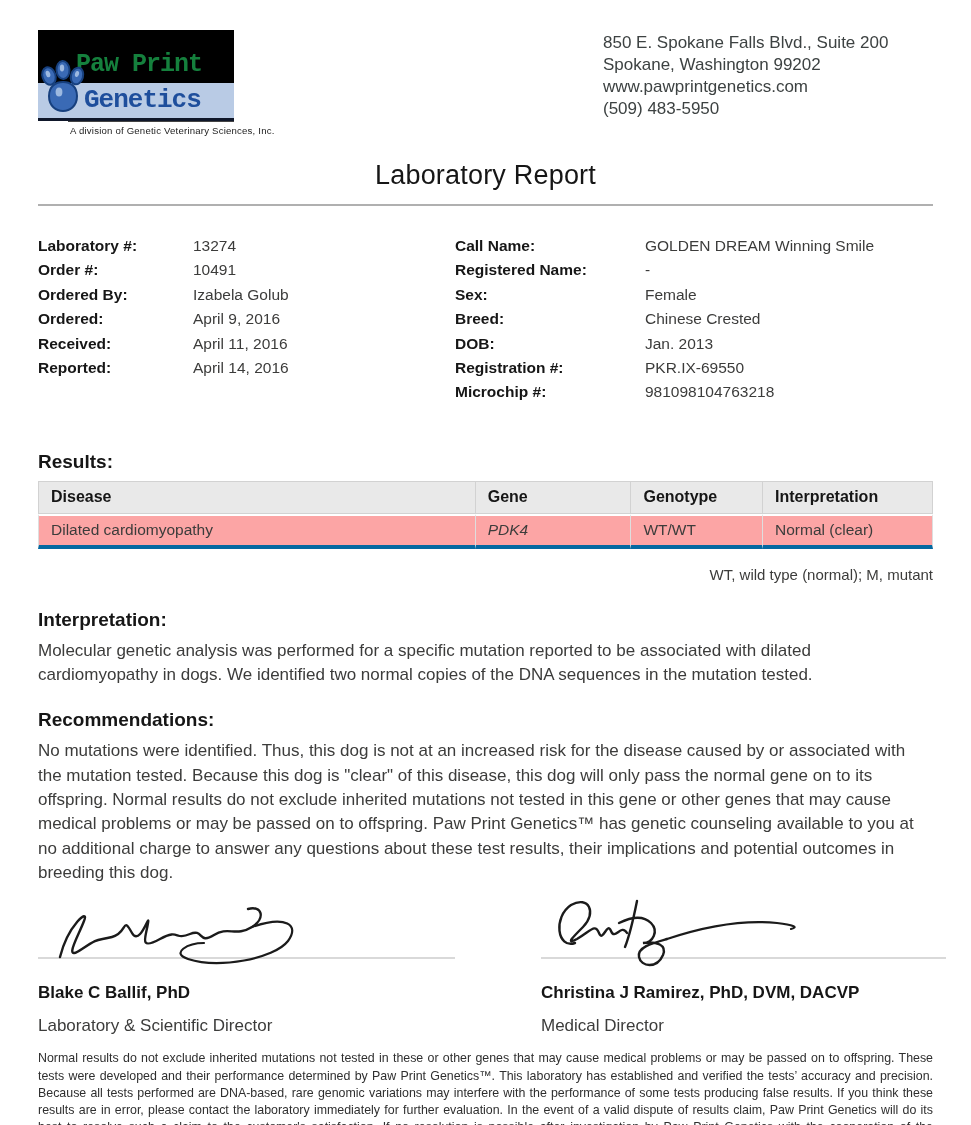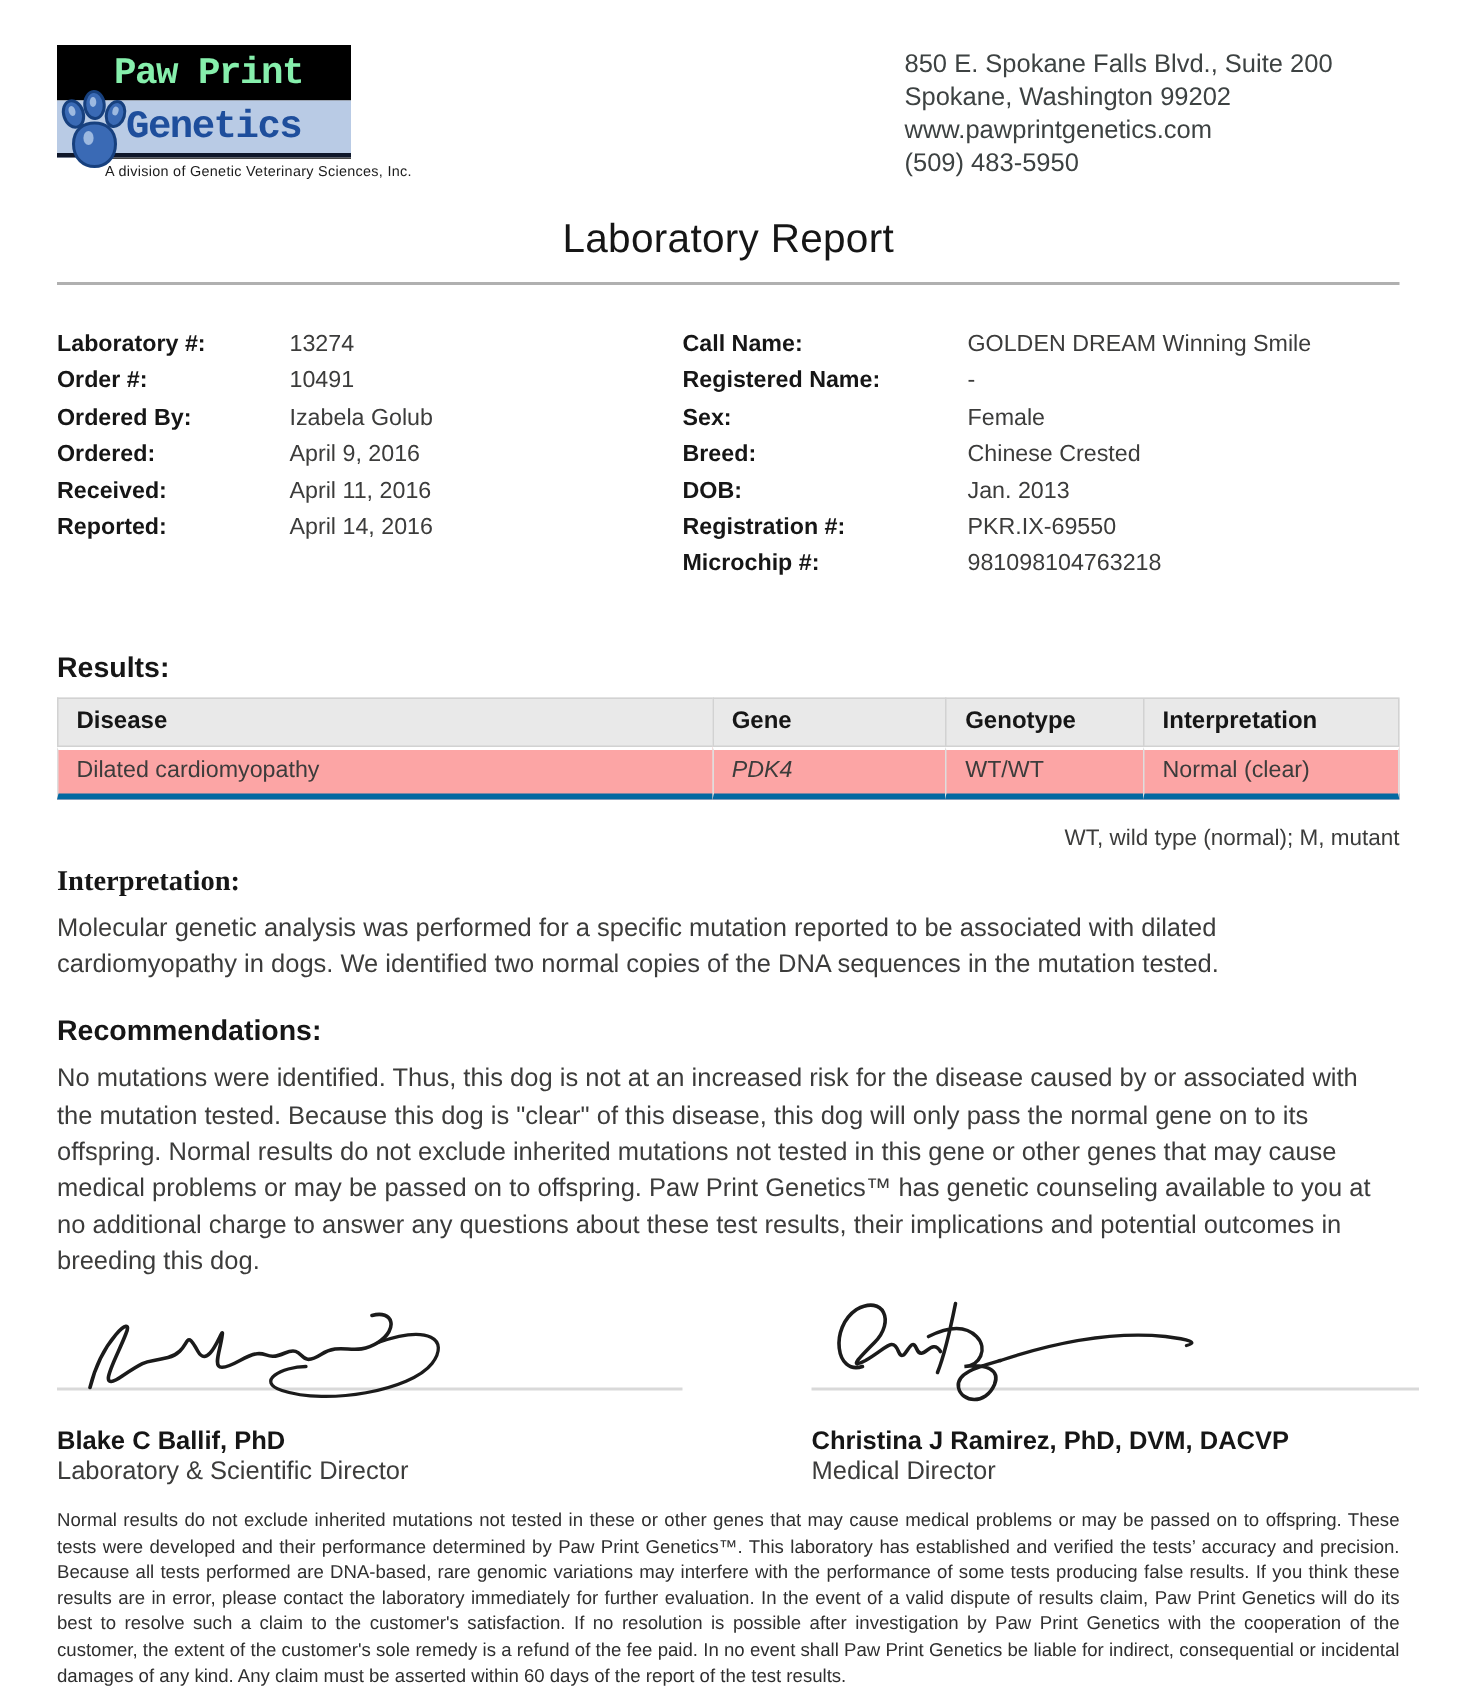--- a/index.html
+++ b/index.html
@@ -11,26 +11,26 @@
     color: #3c3c3b;
     overflow: hidden;
   }
   .page { padding: 30px 38px 0 38px; }
 
   
   .header { display: flex; align-items: flex-start; }
   .logo { width: 196px; position: relative; }
   .logo-top {
     background: #000000;
-    color: #86efac;
+    color: #15803d;
     font-family: "Liberation Mono", "DejaVu Sans Mono", monospace;
     font-weight: 700;
     font-size: 25px;
     text-align: center;
-    padding: 4px 0 4px 6px;
+    padding: 20px 0 4px 6px;
     letter-spacing: -1px;
   }
   .logo-mid {
     background: #b9cbe5;
     color: #1e4e9c;
     font-family: "Liberation Mono", "DejaVu Sans Mono", monospace;
     font-weight: 700;
     font-size: 26px;
     padding: 2px 0 3px 46px;
     letter-spacing: -1px;
@@ -126,21 +126,21 @@
   .col-interp { width: 19.1%; }
   .gene-italic { font-style: italic; }
   .legend-note {
     text-align: right;
     font-size: 15px;
     color: #3c3c3b;
     margin-top: 17px;
   }
 
   
-  .interpretation-heading { margin-top: 10px; font-family: Liberation Serif, serif; }
+  .interpretation-heading { margin-top: 26px; }
   .recommendations-heading { margin-top: 22px; }
   .section-body {
     margin-top: 8px;
     font-size: 17px;
     line-height: 24.3px;
     color: #3c3c3b;
   }
 
   
   .signatures { display: flex; margin-top: 16px; }
@@ -155,21 +155,21 @@
     position: absolute;
     left: 0;
     bottom: -16px;
   }
   .sig-name {
     margin-top: 24px;
     font-size: 17px;
     font-weight: 700;
     color: #161616;
   }
-  .sig-title { font-size: 17px; color: #3c3c3b; margin-top: 0; }
+  .sig-title { font-size: 17px; color: #3c3c3b; margin-top: 13px; }
 
   
   .disclaimer {
     margin-top: 14px;
     font-size: 12.4px;
     line-height: 17.3px;
     color: #2f2f2f;
     text-align: justify;
   }
 </style>

